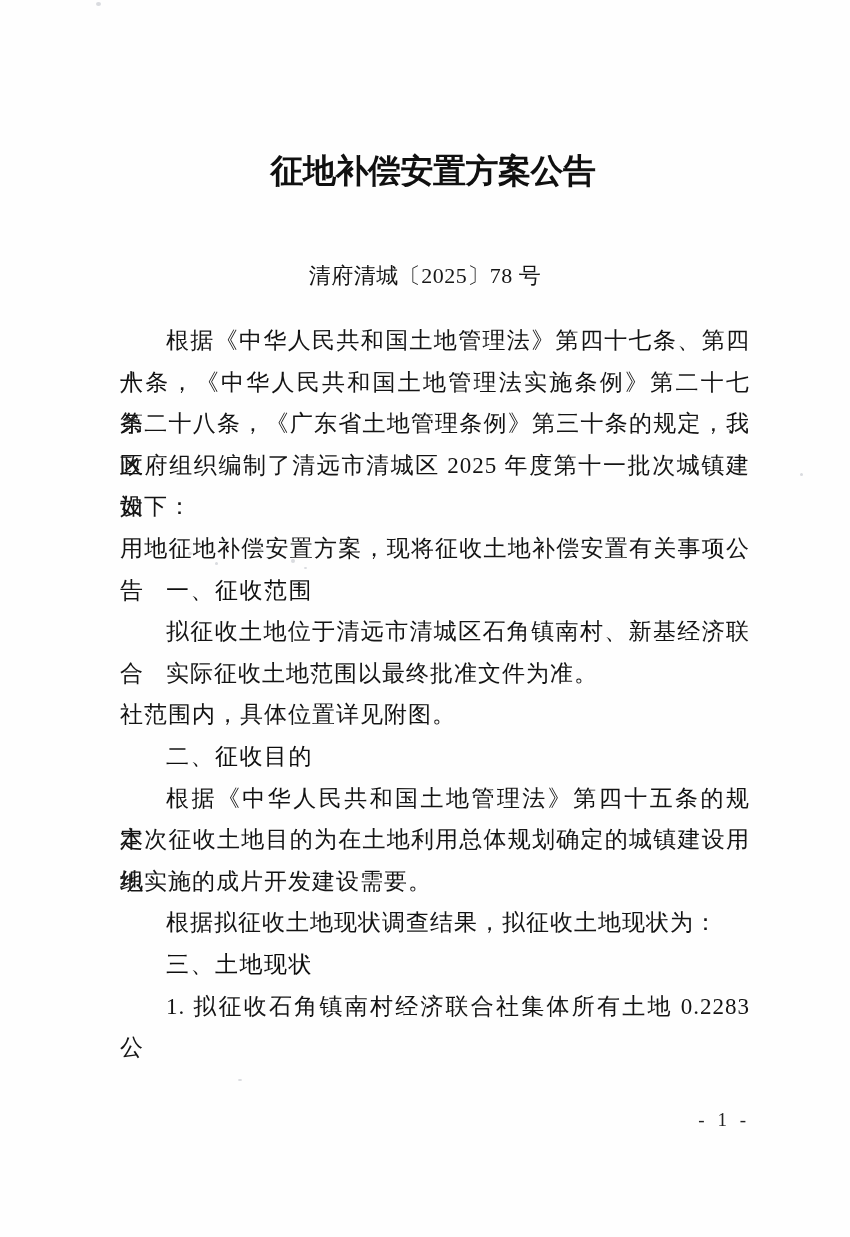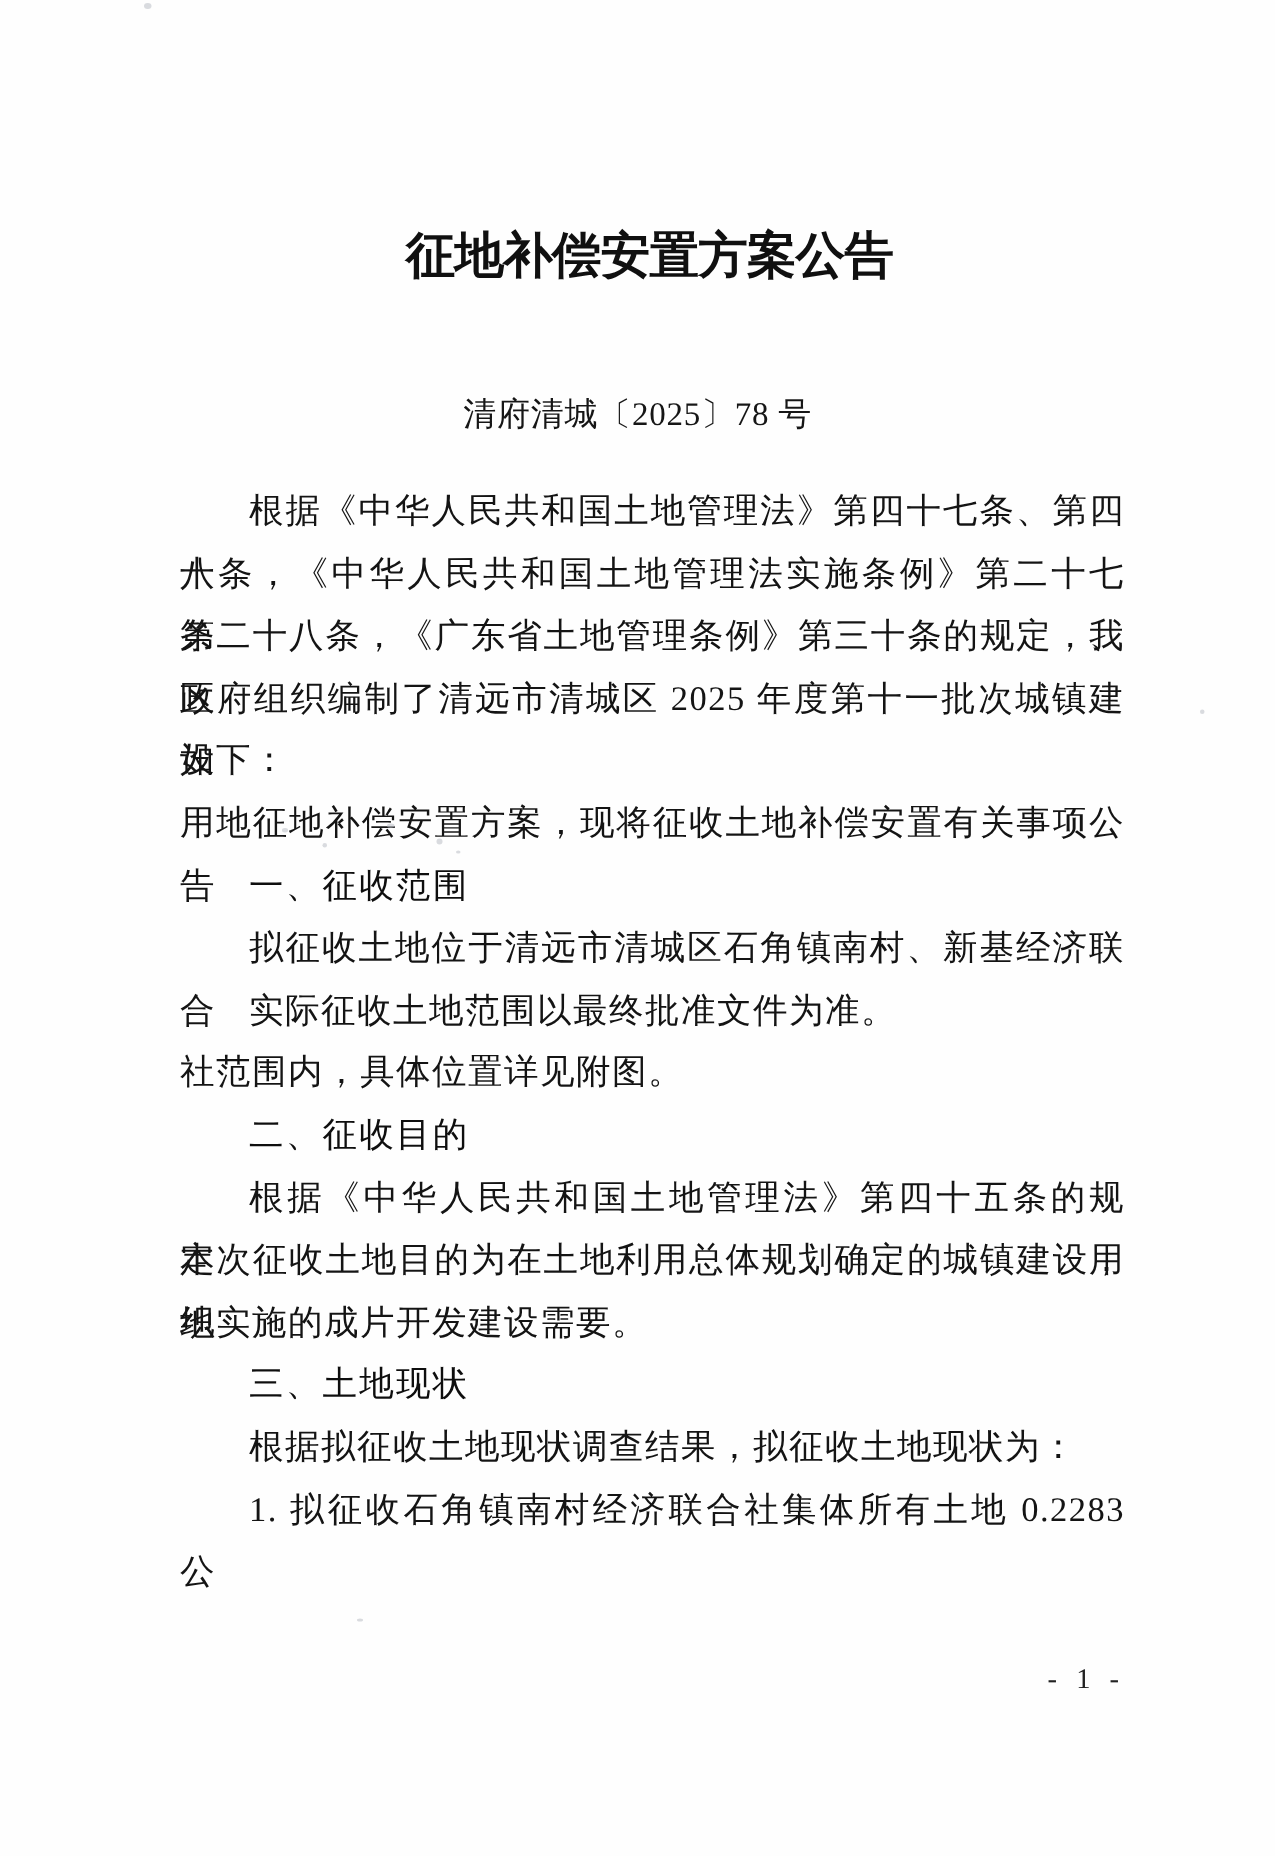--- a/index.html
+++ b/index.html
@@ -112,22 +112,22 @@
       <div class="line">如下：</div>
       <div class="line fill">用地征地补偿安置方案，现将征收土地补偿安置有关事项公告</div>
       <div class="line indent heading">一、征收范围</div>
       <div class="line fill indent">拟征收土地位于清远市清城区石角镇南村、新基经济联合</div>
       <div class="line indent">实际征收土地范围以最终批准文件为准。</div>
       <div class="line">社范围内，具体位置详见附图。</div>
       <div class="line indent heading">二、征收目的</div>
       <div class="line fill indent">根据《中华人民共和国土地管理法》第四十五条的规定，</div>
       <div class="line fill">本次征收土地目的为在土地利用总体规划确定的城镇建设用地</div>
       <div class="line">织实施的成片开发建设需要。</div>
+      <div class="line indent">根据拟征收土地现状调查结果，拟征收土地现状为：</div>
       <div class="line indent heading">三、土地现状</div>
-      <div class="line indent">根据拟征收土地现状调查结果，拟征收土地现状为：</div>
       <div class="line fill indent">1. 拟征收石角镇南村经济联合社集体所有土地 0.2283 公</div>
     </div>
 
   <div class="page-number">- 1 -</div>
 
   <div class="artifact a1"></div>
   <div class="artifact a2"></div>
   <div class="artifact a3"></div>
   <div class="artifact a4"></div>
   <div class="artifact a5"></div>

